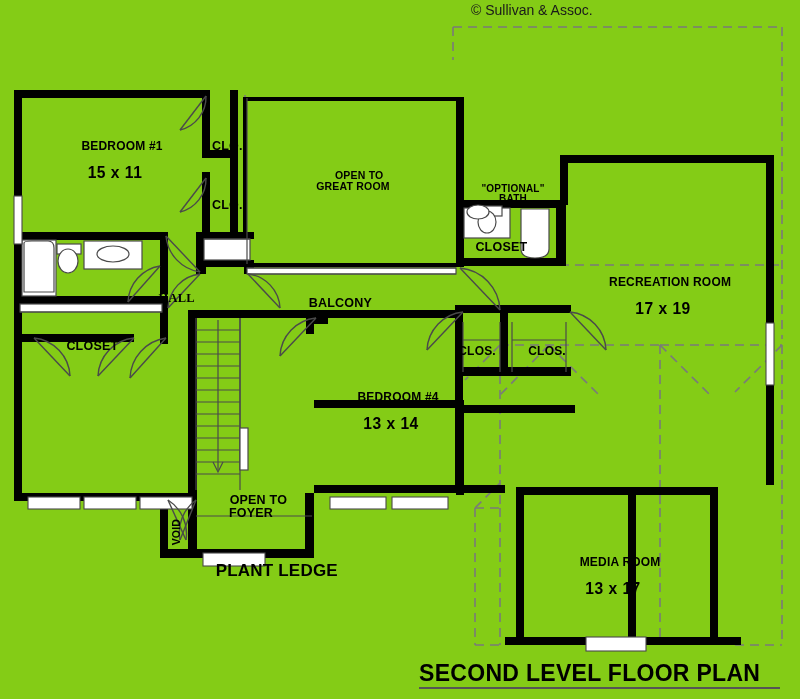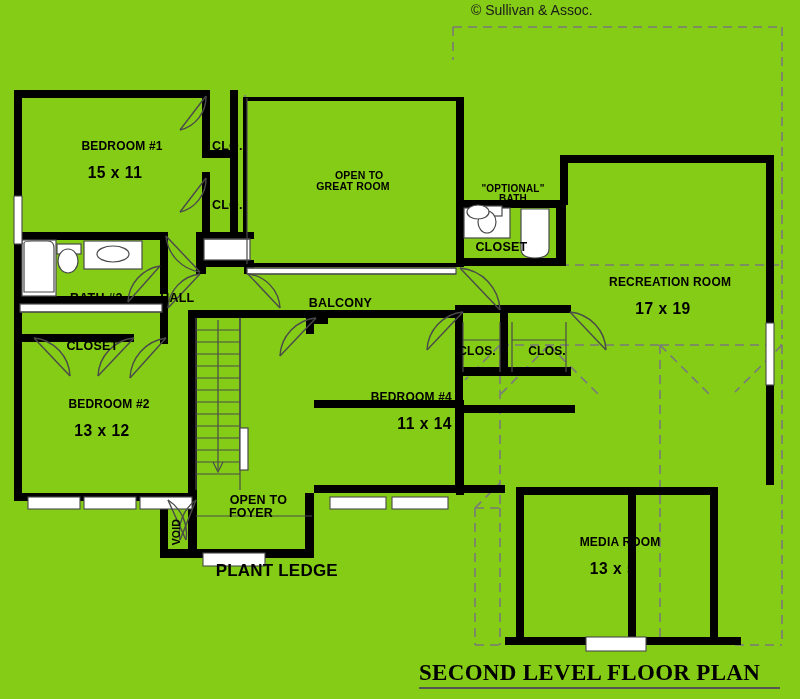--- a/index.html
+++ b/index.html
@@ -3,21 +3,21 @@
 <meta charset="utf-8">
 <style>
   html,body{margin:0;padding:0;background:#ffffff;}
   body{width:800px;height:699px;font-family:"Liberation Sans",sans-serif;overflow:hidden;}
   #stage{position:relative;width:800px;height:699px;background:#84cc16;}
   svg.plan{position:absolute;left:0;top:0;width:800px;height:699px;}
   .lbl{position:absolute;font-family:"Liberation Sans",sans-serif;font-weight:bold;color:#000;
        text-align:center;line-height:1.04;white-space:pre;letter-spacing:.2px;}
   .lbl .dim{display:block;font-size:1.30em;letter-spacing:.5px;}
   .copy{position:absolute;font-family:"Liberation Sans",sans-serif;font-size:14px;color:#1a1a1a;white-space:nowrap;}
-  .title{position:absolute;font-family:Liberation Serif, serif;font-weight:bold;
+  .title{position:absolute;font-family:Liberation Sans, sans-serif;font-weight:bold;
          font-size:23px;letter-spacing:.3px;color:#000;white-space:nowrap;}
   .title-rule{position:absolute;background:#555;height:2px;}
   .vrot{transform:rotate(-90deg);transform-origin:50% 50%;}
 </style>
 </head>
 <body>
 
 <div id="stage">
 
   <svg class="plan" viewBox="0 0 800 699">
@@ -238,69 +238,62 @@
   <div class="lbl" style="left:459px;top:228px;width:70px;font-size:12.5px;">
     <span>CLOSET</span>
   </div>
 
   <div class="lbl" style="left:578px;top:264px;width:170px;font-size:12px;">
     <span>RECREATION ROOM</span>
     <span class="dim">17 x 19</span>
   </div>
 
 
-  <div class="lbl" style="left:46px;top:279px;width:86px;font-size:12.5px;">
-    <span>BATH #2</span>
-  </div>
-
-  <div class="lbl" style="left:142px;top:279px;width:56px;font-size:12.5px;">
+
+  <div class="lbl" style="left:142px;top:279px;width:56px;font-size:12.5px;font-family:Liberation Serif, serif;">
     <span>HALL</span>
   </div>
 
   <div class="lbl" style="left:287px;top:284px;width:92px;font-size:12.5px;text-align:center;">
     <span>BALCONY</span>
   </div>
 
   <div class="lbl" style="left:47px;top:327px;width:76px;font-size:12.5px;">
     <span>CLOSET</span>
   </div>
 
 
   <div class="lbl" style="left:444px;top:333px;width:52px;font-size:12px;">
     <span>CLOS.</span>
   </div>
 
   <div class="lbl" style="left:514px;top:333px;width:52px;font-size:12px;">
     <span>CLOS.</span>
   </div>
 
-  <div class="lbl" style="left:330px;top:379px;width:122px;font-size:12px;text-align:right;">
+  <div class="lbl" style="left:330px;top:379px;width:122px;font-size:12px;">
     <span>BEDROOM #4</span>
-    <span class="dim">11 x 14</span>
-  </div>
-
-  <div class="lbl" style="left:36px;top:386px;width:132px;font-size:12px;">
-    <span>BEDROOM #2</span>
-    <span class="dim">13 x 12</span>
-  </div>
+    <span class="dim">13 x 14</span>
+  </div>
+
 
   <div class="lbl" style="left:203px;top:481px;width:96px;font-size:12.5px;">
     <span>OPEN TO
 FOYER</span>
   </div>
 
   <div class="lbl vrot" style="left:149px;top:522px;width:54px;font-size:10.5px;">
     <span>VOID</span>
   </div>
 
   <div class="lbl" style="left:196px;top:544px;width:118px;font-size:17px;">
     <span>PLANT LEDGE</span>
   </div>
 
-  <div class="lbl" style="left:553px;top:524px;width:120px;font-size:12px;">
+  <div class="lbl" style="left:553px;top:544px;width:120px;font-size:12px;">
     <span>MEDIA ROOM</span>
-    <span class="dim">13 x 5</span>
+    <span class="dim">13 x 17</span>
   </div>
 
   <div class="title" style="left:419px;top:660px;">SECOND LEVEL FLOOR PLAN</div>
   <div class="title-rule" style="left:419px;top:687px;width:361px;"></div>
 
 </div>
 
 </body></html>

